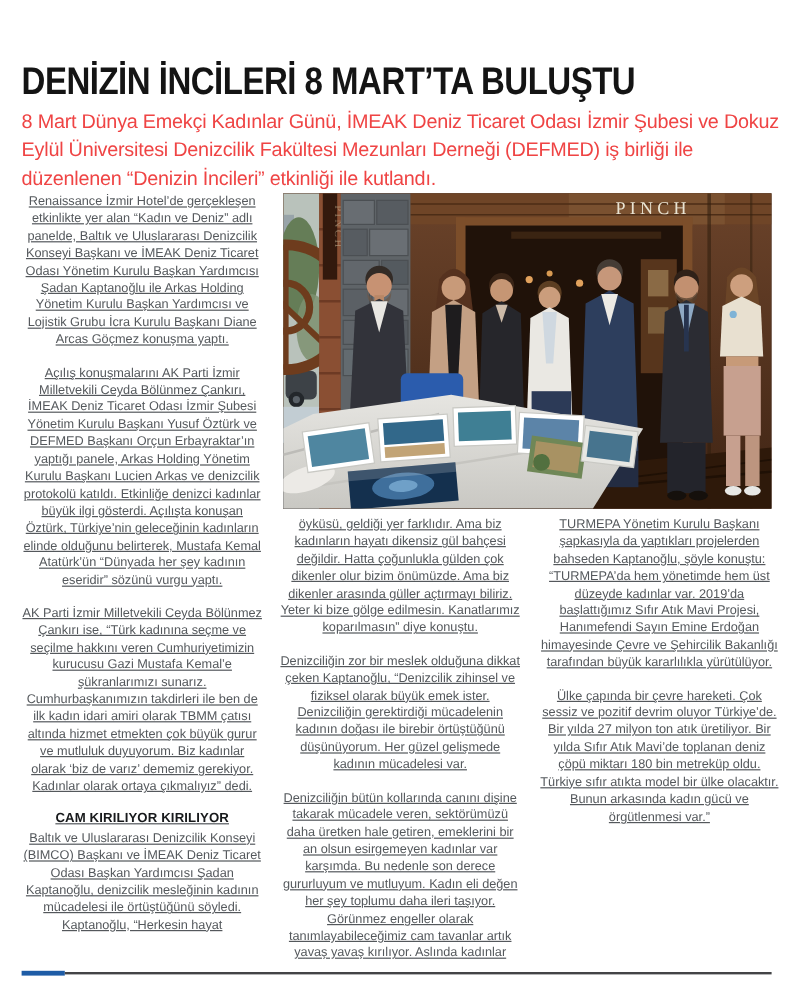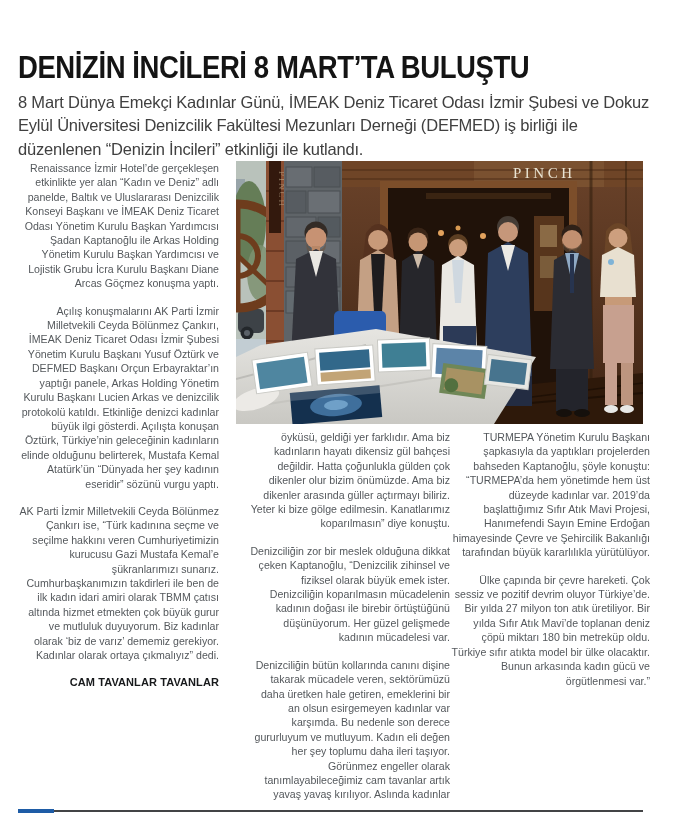--- a/index.html
+++ b/index.html
@@ -9,37 +9,38 @@
     -webkit-font-smoothing:antialiased;
   }
   .headline {
     position:absolute; left:18px; top:28px;
     font-size:32px; font-weight:bold; color:#141414;
     letter-spacing:-0.5px; white-space:nowrap;
     transform:scaleX(0.86); transform-origin:left top;
   }
   .standfirst {
     position:absolute; left:18px; top:74px; width:640px;
-    font-size:16.5px; line-height:23.5px; color:#404040;
+    font-size:16.5px; line-height:23.5px; color:#ef4444;
     letter-spacing:-0.2px;
   }
   .photo-wrap {
     position:absolute; left:236px; top:161px; width:407px; height:263px;
     overflow:hidden; background:#3f2414;
   }
   .photo-wrap svg { display:block; }
   .col {
     position:absolute; width:201px;
     font-size:10.6px; line-height:14.4px; color:#54585c;
-    text-align:right;
+    text-align:center;
+    text-decoration:underline;
   }
   .col p { margin:0 0 13px 0; }
   .col p:last-child { margin-bottom:0; }
   .col1 { left:18px;  top:161px; }
-  .col2 { left:249px; top:430px; }
+  .col2 { left:233px; top:430px; }
   .col3 { left:449px; top:430px; }
   .mini-heading {
     font-size:11px; font-weight:bold; color:#17191b;
     letter-spacing:0.1px; margin:0 0 2px 0;
   }
   .rule-accent {
     position:absolute; left:18px; top:809px; width:36px; height:4px;
     background:#1e5ca6;
   }
   .rule-line {
@@ -252,26 +253,27 @@
           <rect x="55" y="228" width="90" height="8" fill="#ffffff" opacity="0.18"></rect>
         </g>
       </g>
     </svg>
   </div>
 
   <div class="col col1">
     <p>Renaissance İzmir Hotel’de gerçekleşen etkinlikte yer alan “Kadın ve Deniz” adlı panelde, Baltık ve Uluslararası Denizcilik Konseyi Başkanı ve İMEAK Deniz Ticaret Odası Yönetim Kurulu Başkan Yardımcısı Şadan Kaptanoğlu ile Arkas Holding Yönetim Kurulu Başkan Yardımcısı ve Lojistik Grubu İcra Kurulu Başkanı Diane Arcas Göçmez konuşma yaptı.</p>
     <p>Açılış konuşmalarını AK Parti İzmir Milletvekili Ceyda Bölünmez Çankırı, İMEAK Deniz Ticaret Odası İzmir Şubesi Yönetim Kurulu Başkanı Yusuf Öztürk ve DEFMED Başkanı Orçun Erbayraktar’ın yaptığı panele, Arkas Holding Yönetim Kurulu Başkanı Lucien Arkas ve denizcilik protokolü katıldı. Etkinliğe denizci kadınlar büyük ilgi gösterdi. Açılışta konuşan Öztürk, Türkiye’nin geleceğinin kadınların elinde olduğunu belirterek, Mustafa Kemal Atatürk’ün “Dünyada her şey kadının eseridir” sözünü vurgu yaptı.</p>
     <p>AK Parti İzmir Milletvekili Ceyda Bölünmez Çankırı ise, “Türk kadınına seçme ve seçilme hakkını veren Cumhuriyetimizin kurucusu Gazi Mustafa Kemal’e şükranlarımızı sunarız. Cumhurbaşkanımızın takdirleri ile ben de ilk kadın idari amiri olarak TBMM çatısı altında hizmet etmekten çok büyük gurur ve mutluluk duyuyorum. Biz kadınlar olarak ‘biz de varız’ dememiz gerekiyor. Kadınlar olarak ortaya çıkmalıyız” dedi.</p>
-    <h3 class="mini-heading">CAM TAVANLAR TAVANLAR</h3>
+    <h3 class="mini-heading">CAM KIRILIYOR KIRILIYOR</h3>
+    <p>Baltık ve Uluslararası Denizcilik Konseyi (BIMCO) Başkanı ve İMEAK Deniz Ticaret Odası Başkan Yardımcısı Şadan Kaptanoğlu, denizcilik mesleğinin kadının mücadelesi ile örtüştüğünü söyledi. Kaptanoğlu, “Herkesin hayat</p>
   </div>
 
   <div class="col col2">
     <p>öyküsü, geldiği yer farklıdır. Ama biz kadınların hayatı dikensiz gül bahçesi değildir. Hatta çoğunlukla gülden çok dikenler olur bizim önümüzde. Ama biz dikenler arasında güller açtırmayı biliriz. Yeter ki bize gölge edilmesin. Kanatlarımız koparılmasın” diye konuştu.</p>
-    <p>Denizciliğin zor bir meslek olduğuna dikkat çeken Kaptanoğlu, “Denizcilik zihinsel ve fiziksel olarak büyük emek ister. Denizciliğin koparılmasın mücadelenin kadının doğası ile birebir örtüştüğünü düşünüyorum. Her güzel gelişmede kadının mücadelesi var.</p>
+    <p>Denizciliğin zor bir meslek olduğuna dikkat çeken Kaptanoğlu, “Denizcilik zihinsel ve fiziksel olarak büyük emek ister. Denizciliğin gerektirdiği mücadelenin kadının doğası ile birebir örtüştüğünü düşünüyorum. Her güzel gelişmede kadının mücadelesi var.</p>
     <p>Denizciliğin bütün kollarında canını dişine takarak mücadele veren, sektörümüzü daha üretken hale getiren, emeklerini bir an olsun esirgemeyen kadınlar var karşımda. Bu nedenle son derece gururluyum ve mutluyum. Kadın eli değen her şey toplumu daha ileri taşıyor. Görünmez engeller olarak tanımlayabileceğimiz cam tavanlar artık yavaş yavaş kırılıyor. Aslında kadınlar</p>
   </div>
 
   <div class="col col3">
     <p>TURMEPA Yönetim Kurulu Başkanı şapkasıyla da yaptıkları projelerden bahseden Kaptanoğlu, şöyle konuştu: “TURMEPA’da hem yönetimde hem üst düzeyde kadınlar var. 2019’da başlattığımız Sıfır Atık Mavi Projesi, Hanımefendi Sayın Emine Erdoğan himayesinde Çevre ve Şehircilik Bakanlığı tarafından büyük kararlılıkla yürütülüyor.</p>
     <p>Ülke çapında bir çevre hareketi. Çok sessiz ve pozitif devrim oluyor Türkiye’de. Bir yılda 27 milyon ton atık üretiliyor. Bir yılda Sıfır Atık Mavi’de toplanan deniz çöpü miktarı 180 bin metreküp oldu. Türkiye sıfır atıkta model bir ülke olacaktır. Bunun arkasında kadın gücü ve örgütlenmesi var.”</p>
   </div>
 
   <div class="rule-accent"></div>
   <div class="rule-line"></div>

